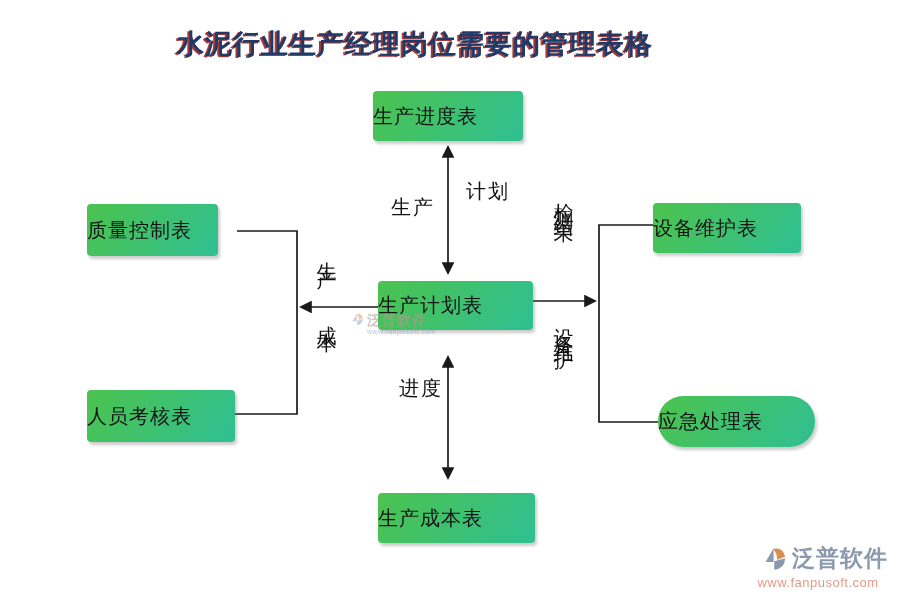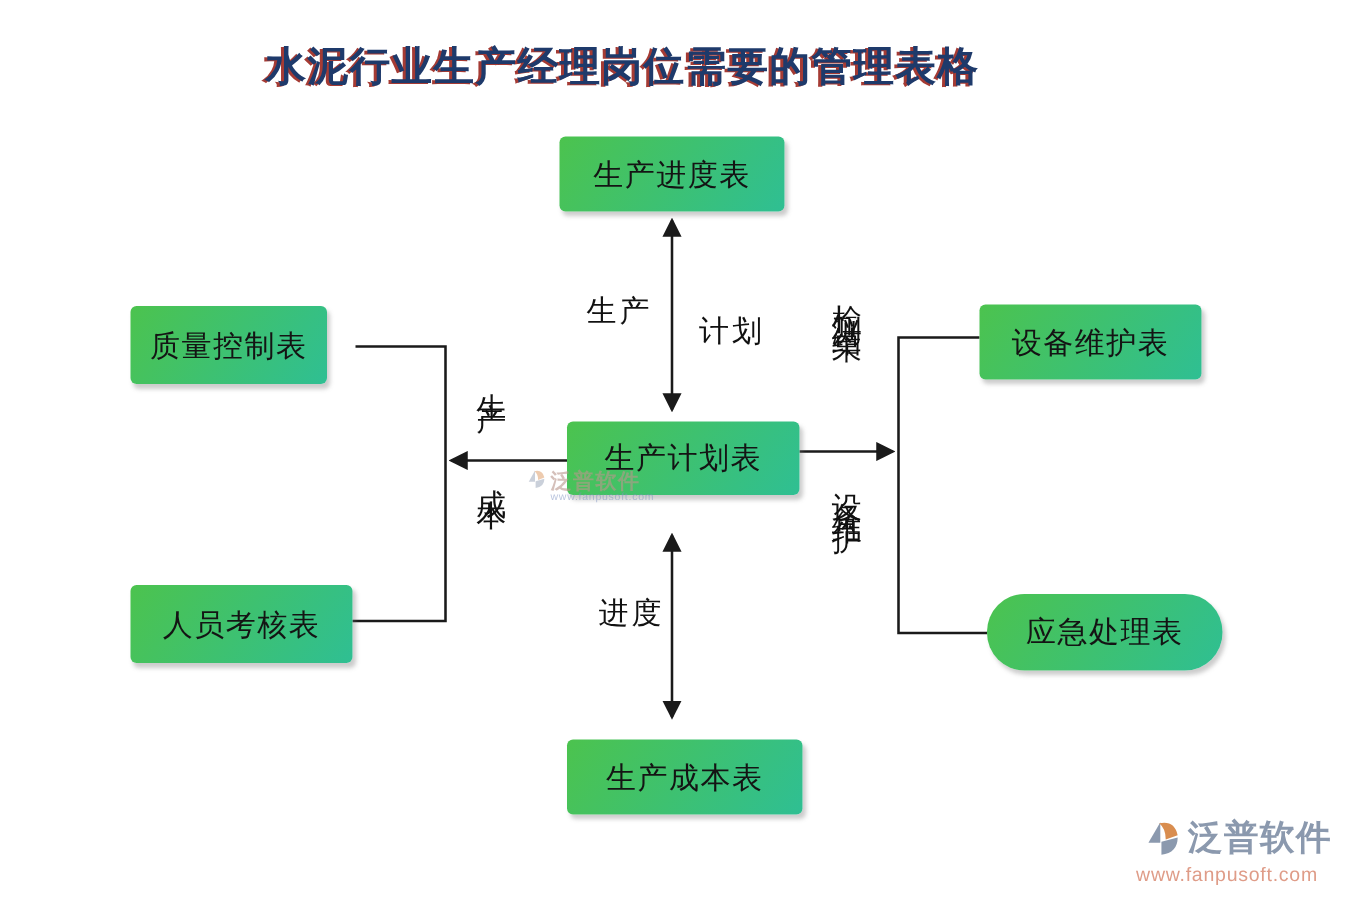--- a/index.html
+++ b/index.html
@@ -29,21 +29,20 @@
   .connector-layer {
     position: absolute;
     left: 0; top: 0;
     width: 900px; height: 600px;
   }
 
   .node {
     position: absolute;
     display: flex;
     align-items: center;
-    justify-content: center;
     background: linear-gradient(125deg, var(--node-grad-start, #4cc34e) 0%, var(--node-grad-end, #2fbf93) 100%);
     border-radius: 4px;
     box-shadow: 2px 3px 3px rgba(110,110,110,0.35);
     color: var(--node-text, #141414);
     font-size: 20px;
     letter-spacing: 1px;
   }
 
   .node-top          { left: 373px; top: 91px;  width: 150px; height: 50px; }
   .node-center       { left: 378px; top: 281px; width: 155px; height: 49px; }
@@ -54,22 +53,22 @@
   .node-right-bottom { left: 658px; top: 396px; width: 157px; height: 51px; border-radius: 25px; }
 
   .hlabel {
     position: absolute;
     font-size: 20px;
     color: #111;
     letter-spacing: 2px;
     white-space: nowrap;
   }
   .label-production { left: 391px; top: 194px; }
-  .label-plan       { left: 466px; top: 207px; }
-  .label-progress   { left: 399px; top: 395px; }
+  .label-plan       { left: 466px; top: 178px; }
+  .label-progress   { left: 399px; top: 375px; }
 
   .vlabel {
     position: absolute;
     writing-mode: vertical-rl;
     text-orientation: upright;
     font-size: 20px;
     color: #111;
     letter-spacing: 7px;
     line-height: 22px;
   }

